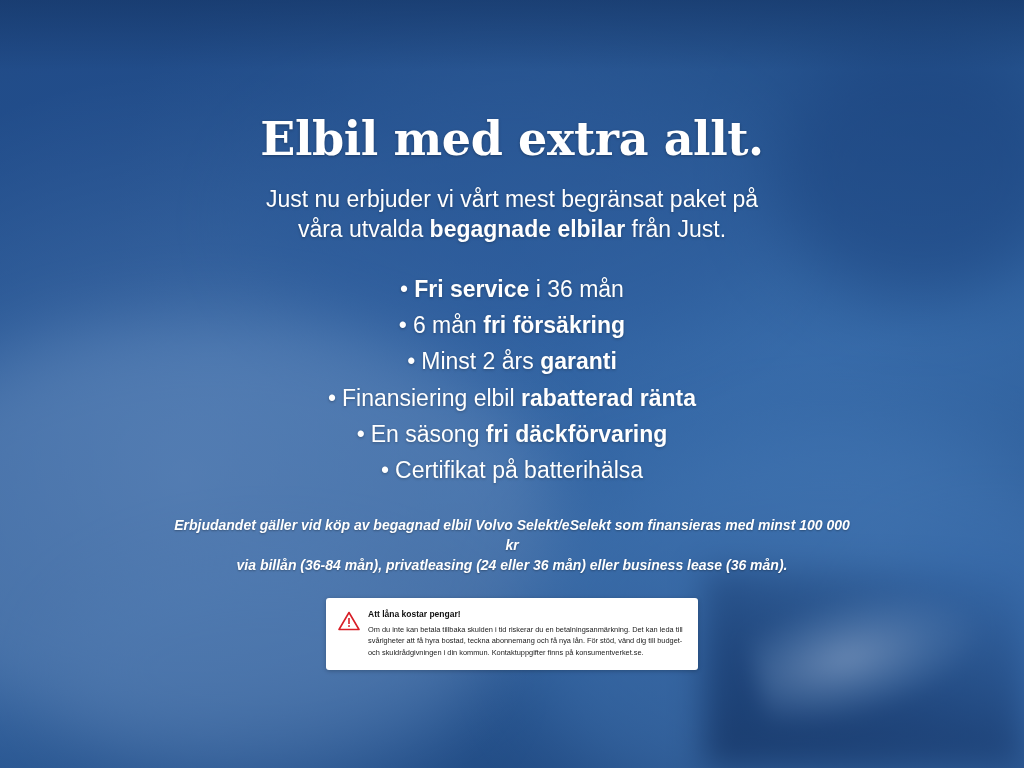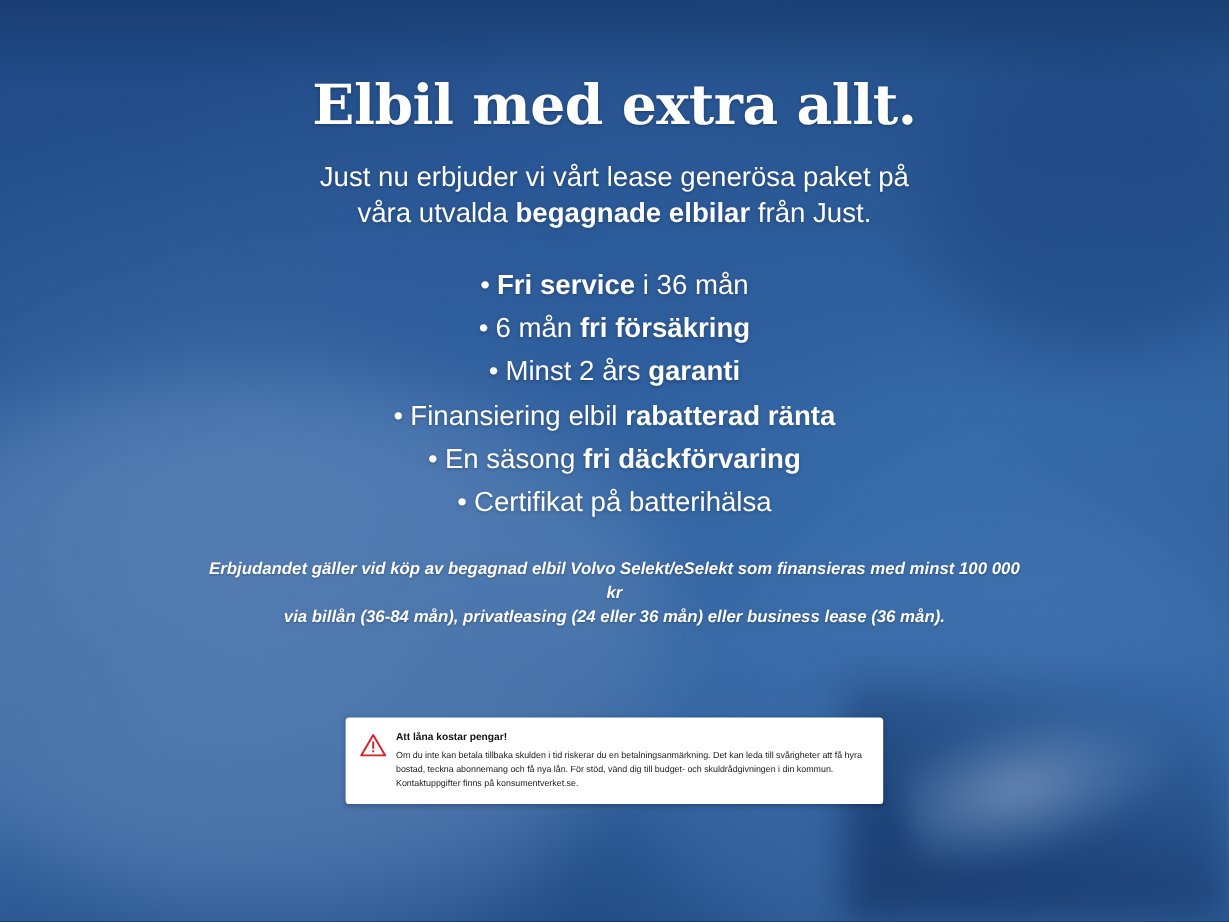--- a/index.html
+++ b/index.html
@@ -85,21 +85,21 @@
   
   .content {
     position: absolute;
     inset: 0;
     text-align: center;
     color: #ffffff;
   }
 
   .headline {
     margin: 0;
-    padding-top: 60px;
+    padding-top: 112px;
     font-family: "DejaVu Serif", "Liberation Serif", serif;
     font-weight: bold;
     font-size: 46px;
     letter-spacing: -0.4px;
     text-shadow: 0 1px 3px rgba(0,0,0,0.30);
   }
 
   .subhead {
     margin: 18px auto 0;
     width: 660px;
@@ -135,21 +135,21 @@
     line-height: 1.45;
     text-shadow: 0 1px 2px rgba(0,0,0,0.30);
   }
 
   
   .warning-box {
     position: absolute;
     left: 50%;
     transform: translateX(-50%);
     top: 598px;
-    width: 448px;
+    width: 372px;
     background: #ffffff;
     color: #111111;
     border-radius: 3px;
     box-shadow: 0 1px 4px rgba(0,0,0,0.25);
     display: flex;
     padding: 11px 12px 12px 12px;
     box-sizing: border-box;
     text-align: left;
   }
   .warning-icon {
@@ -187,21 +187,21 @@
   <div class="dark-panel"></div>
   <div class="headlight"></div>
   <div class="top-strip"></div>
   <div class="wash"></div>
 
   <div class="content">
 
     <h1 class="headline">Elbil med extra allt.</h1>
 
     <p class="subhead">
-      <span>Just nu erbjuder vi vårt lease generösa paket på</span><br>
+      <span>Just nu erbjuder vi vårt mest begränsat paket på</span><br>
       <span>våra utvalda </span><b>begagnade elbilar</b><span> från Just.</span>
     </p>
 
     <ul class="benefits">
       <li>
         <span class="bullet">•</span><span></span><b>Fri service</b><span> i 36 mån</span>
       </li>
       <li>
         <span class="bullet">•</span><span>6 mån </span><b>fri försäkring</b><span></span>
       </li>

